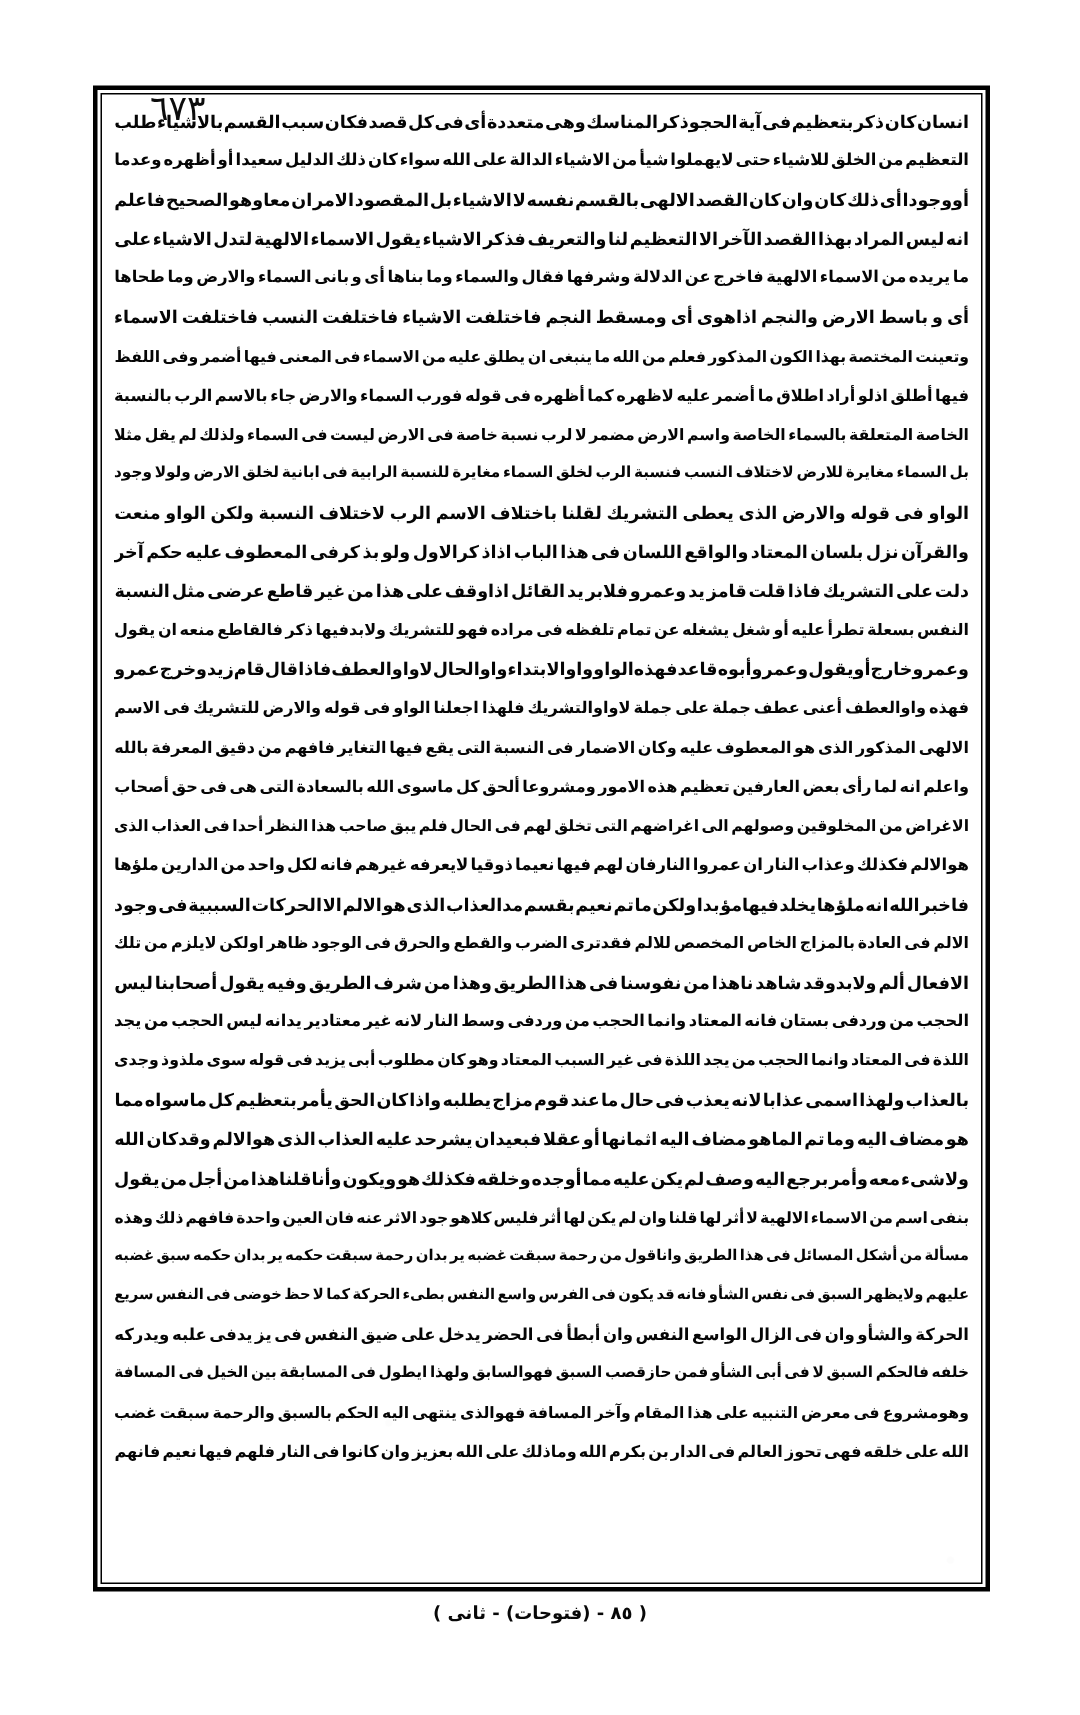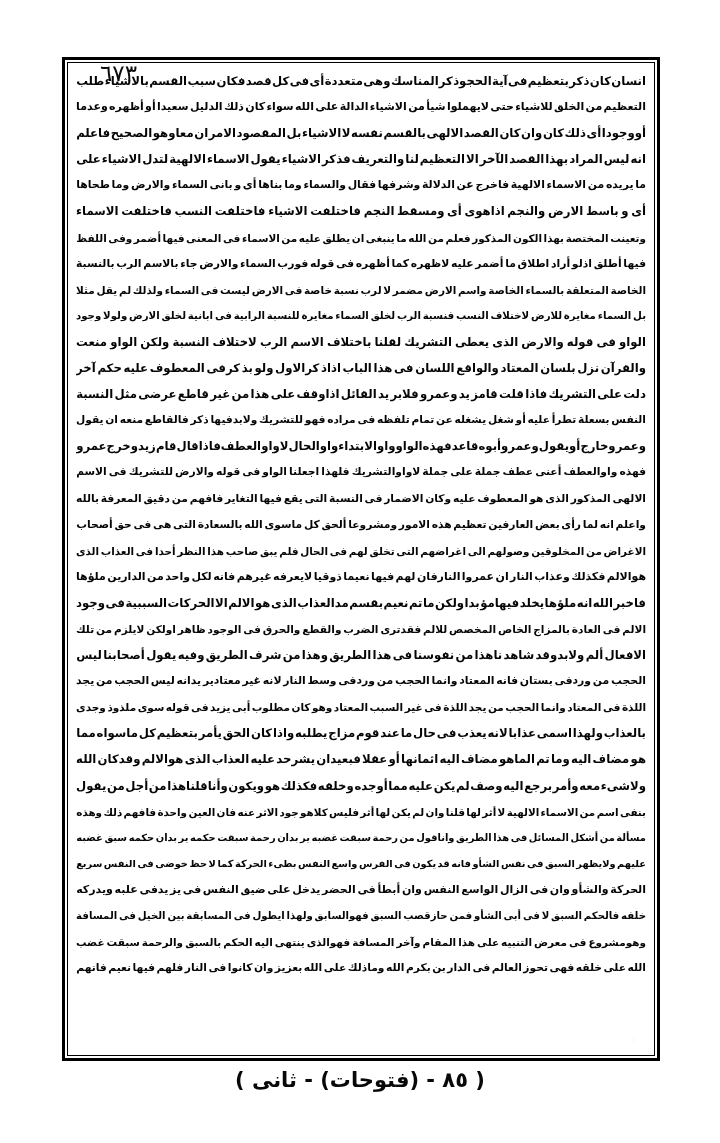--- a/index.html
+++ b/index.html
@@ -108,21 +108,21 @@
 
   
   #footer-signature {
     position: absolute;
     left: 0;
     right: 0;
     top: 1068px;
     text-align: center;
     direction: rtl;
     font-family: "DejaVu Sans", sans-serif;
-    font-size: 21px;
+    font-size: 12px;
     font-weight: 700;
     color: #080808;
     letter-spacing: 1px;
   }
 </style>
 </head>
 <body>
 
 <div id="page-sheet">
 

